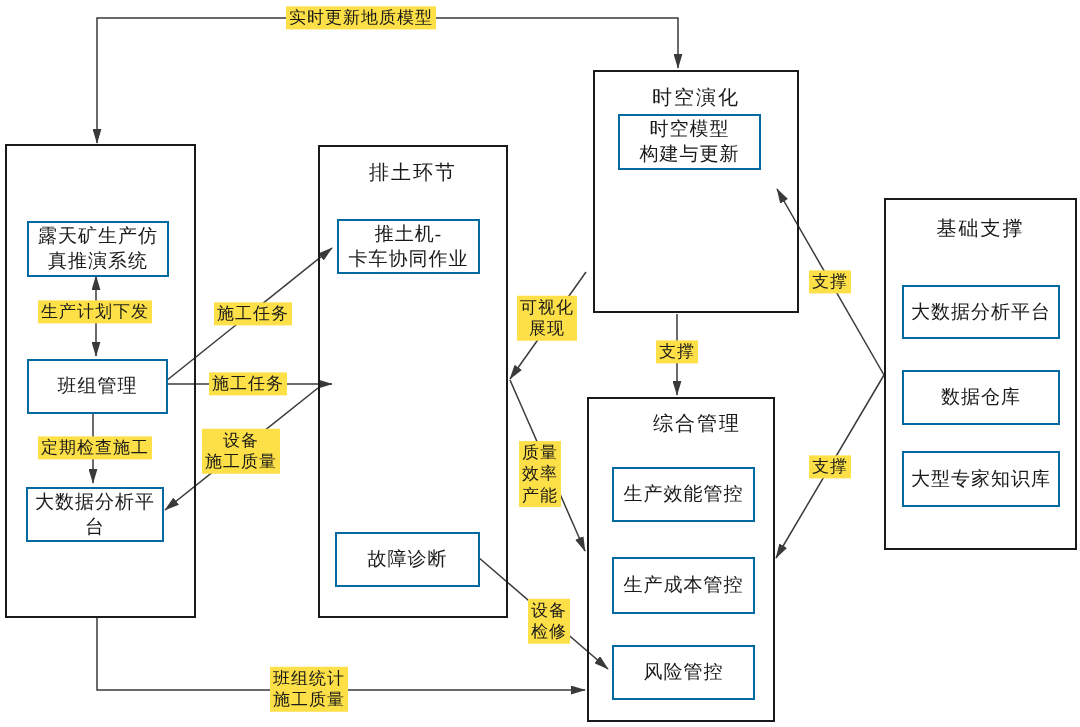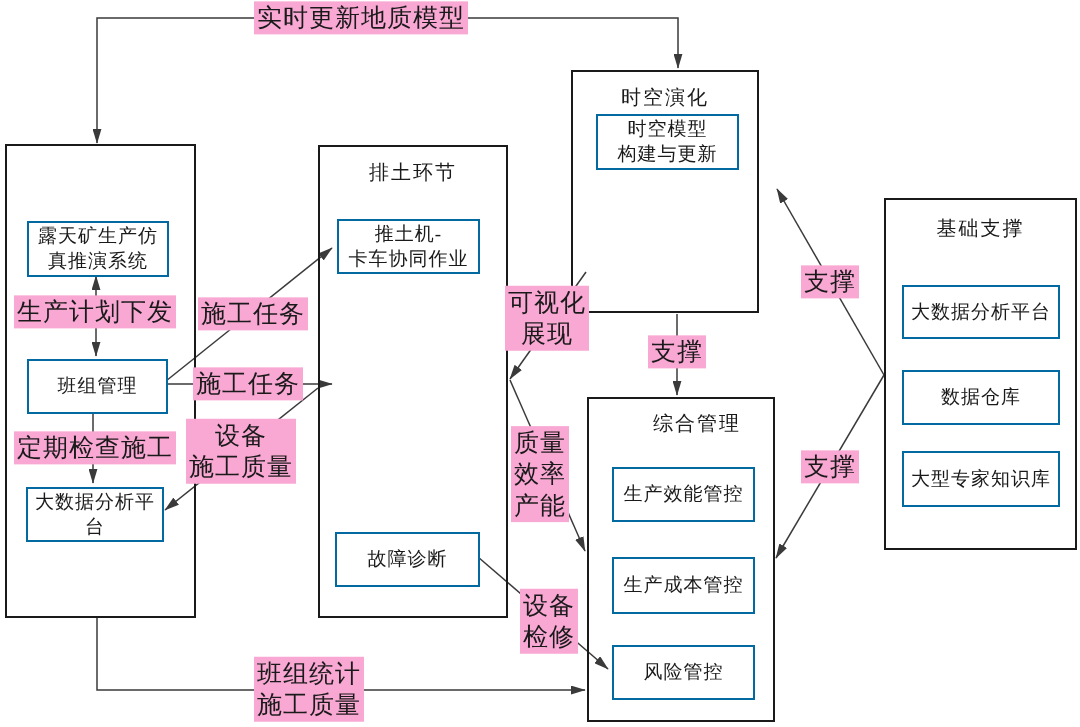--- a/index.html
+++ b/index.html
@@ -13,22 +13,22 @@
     position:absolute;left:0;right:0;text-align:center;
     font-size:20px;letter-spacing:2px;white-space:nowrap;
   }
   .node{
     position:absolute;border:2px solid #0369a1;box-sizing:border-box;background:#fff;
     display:flex;align-items:center;justify-content:center;text-align:center;
     font-size:19px;line-height:1.3;letter-spacing:1px;white-space:pre-line;
   }
   .edge-label{
     position:absolute;transform:translate(-50%,-50%);
-    background:#f9a8d4;padding:1px 3px;
-    font-size:25px;line-height:1.25;letter-spacing:1px;
+    background:#fde047;padding:1px 3px;
+    font-size:17px;line-height:1.25;letter-spacing:1px;
     text-align:center;white-space:pre-line;
   }
 </style>
 </head>
 <body>
 
 <div class="stage">
 
   <svg class="connectors" viewBox="0 0 1080 727">
     <defs>
@@ -63,21 +63,21 @@
     <div class="node" style="left:19px;top:341px;width:138px;height:55px;">大数据分析平台</div>
   </div>
 
   <div class="group" style="left:318px;top:145px;width:190px;height:473px;">
     <div class="group-title" style="top:12px;">排土环节</div>
     <div class="node" style="left:17px;top:72px;width:143px;height:55px;">推土机-
 卡车协同作业</div>
     <div class="node" style="left:15px;top:385px;width:145px;height:55px;">故障诊断</div>
   </div>
 
-  <div class="group" style="left:571px;top:70px;width:188px;height:243px;">
+  <div class="group" style="left:593px;top:70px;width:206px;height:243px;">
     <div class="group-title" style="top:12px;">时空演化</div>
     <div class="node" style="left:23px;top:42px;width:143px;height:56px;">时空模型
 构建与更新</div>
   </div>
 
   <div class="group" style="left:587px;top:397px;width:188px;height:325px;">
     <div class="group-title" style="top:11px;margin-left:32px;">综合管理</div>
     <div class="node" style="left:23px;top:68px;width:143px;height:55px;">生产效能管控</div>
     <div class="node" style="left:23px;top:158px;width:143px;height:57px;">生产成本管控</div>
     <div class="node" style="left:23px;top:246px;width:143px;height:55px;">风险管控</div>

